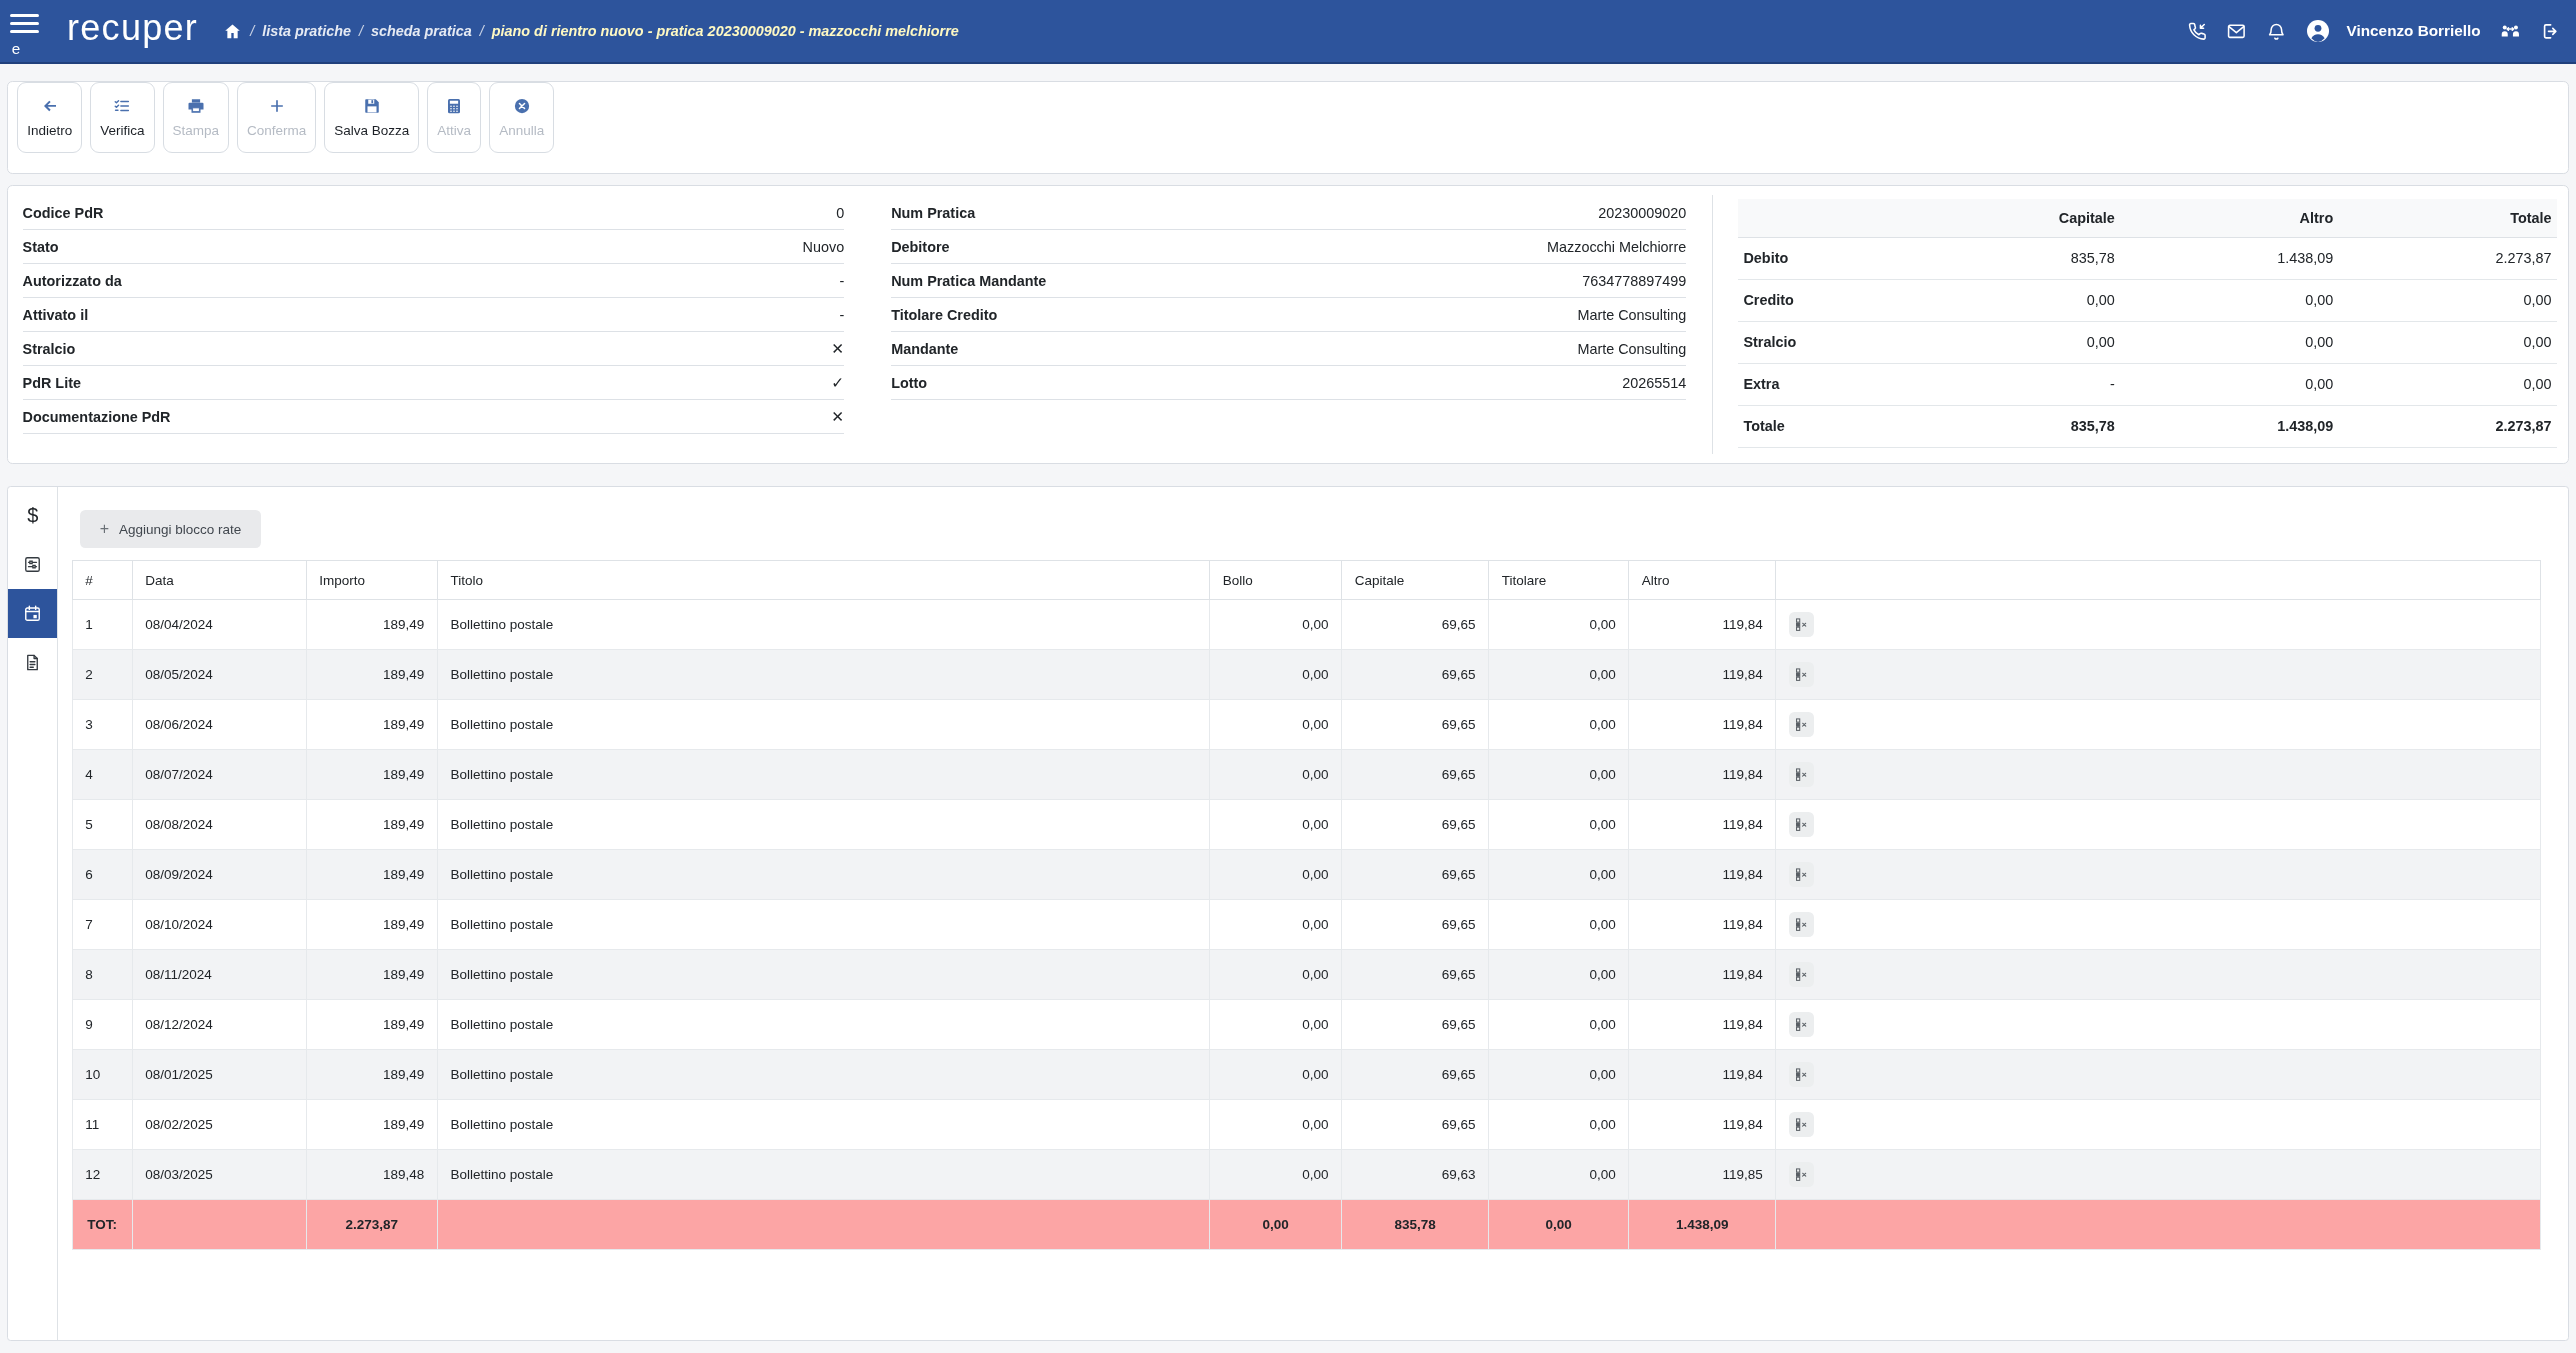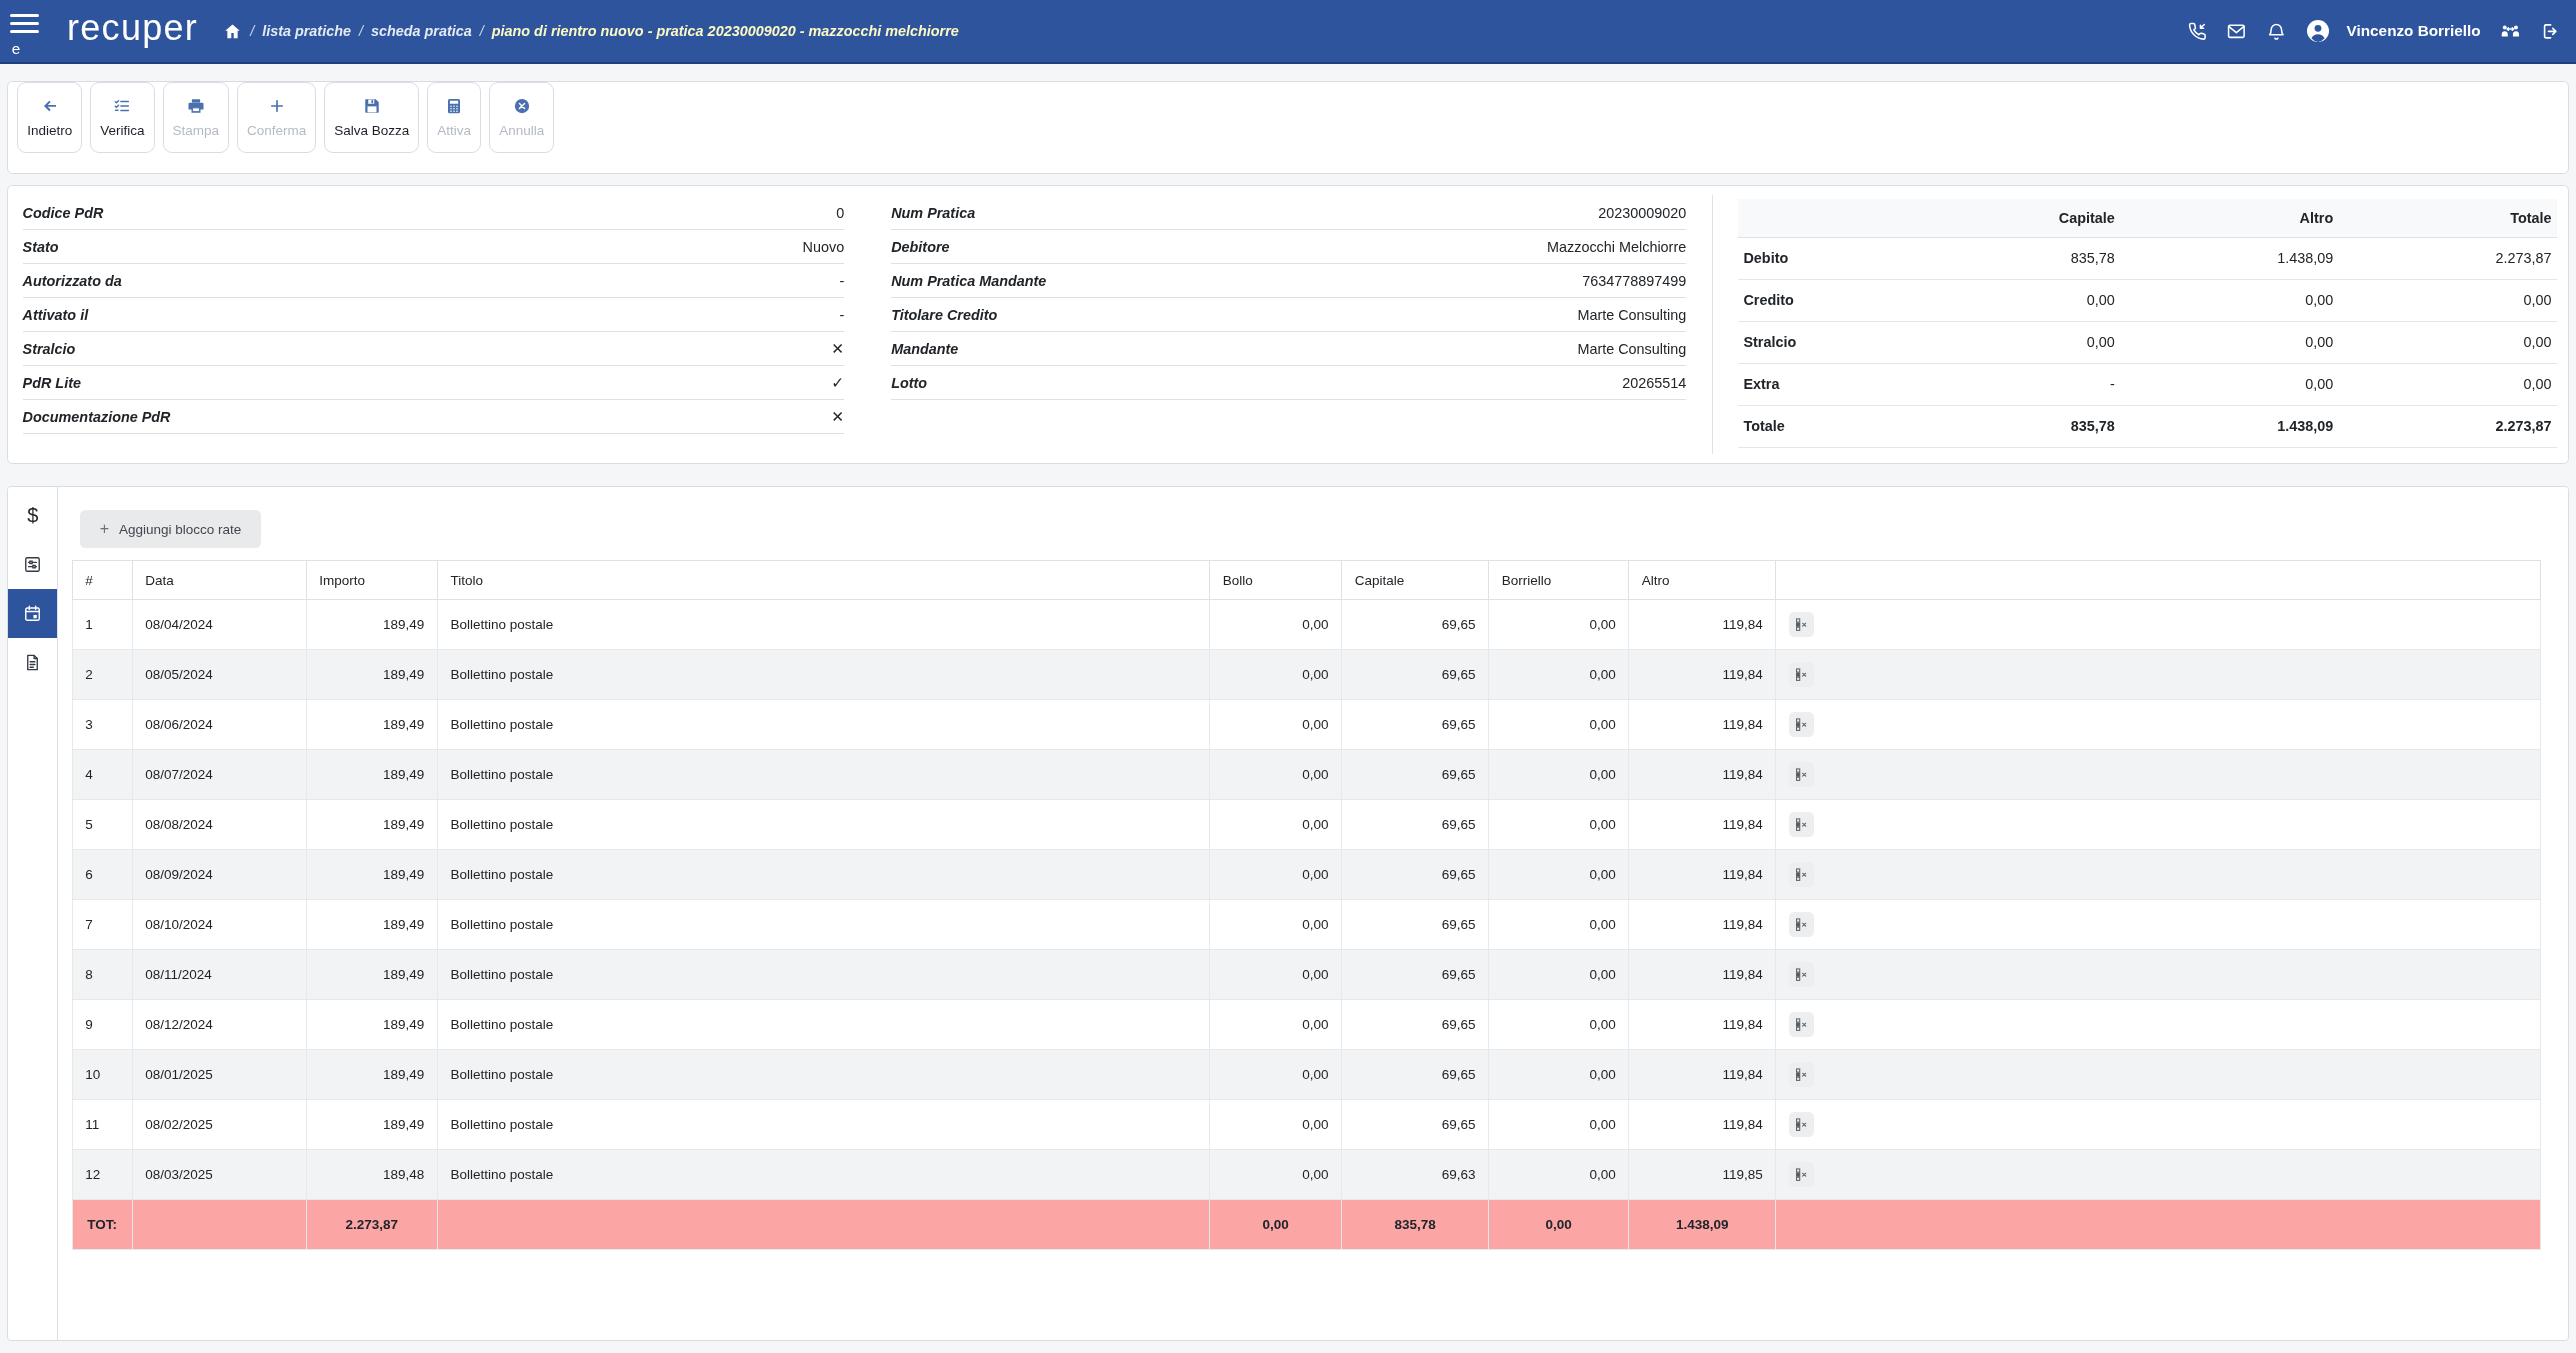--- a/index.html
+++ b/index.html
@@ -46,21 +46,21 @@
   .tb-btn .icon{width:18px;height:18px;color:#4a70ae;}
   .tb-btn.disabled{color:#b5bbc4;cursor:default;}
 
   
   .info{top:185px;left:7.2px;right:7.2px;height:279px;display:flex;}
   .fields-col{box-sizing:border-box;padding-top:10px;}
   .fields-col.left{flex:0 0 836px;padding-left:14.4px;}
   .fields-col.mid{flex:0 0 795px;margin-left:47px;}
   .v-divider{width:0.9px;background:#dee2e6;margin:9px 0 9px 26px;}
   .field-row{display:flex;justify-content:space-between;align-items:center;height:33px;border-bottom:0.9px solid #dde1e6;font-size:14.4px;}
-  .field-label{font-weight:700;font-style:italic;text-align:center;}
+  .field-label{font-weight:700;text-align:center;}
   .field-value{text-align:right;}
   .mark{font-size:15.3px;}
 
   
   .summary-wrap{flex:1;margin-left:25px;padding:12.6px 10.8px 0 0;box-sizing:border-box;}
   table.summary{width:100%;border-collapse:collapse;font-size:14.4px;}
   table.summary th{height:38px;background:#f8f9fa;font-weight:700;padding:0 5.4px;border-bottom:0.9px solid #dee2e6;}
   table.summary td{height:41px;padding:0 5.4px;border-bottom:0.9px solid #e3e7ea;}
   table.summary .lbl{text-align:left;font-weight:700;width:153px;}
   table.summary .num{text-align:right;}
@@ -407,21 +407,21 @@
           <col style="width:764px">
       </colgroup>
       <thead>
           <tr id="rate-head">
             <th>#</th>
             <th>Data</th>
             <th>Importo</th>
             <th>Titolo</th>
             <th>Bollo</th>
             <th>Capitale</th>
-            <th>Borriello</th>
+            <th>Titolare</th>
             <th>Altro</th>
             <th></th>
           </tr>
         </thead>
       <tbody id="rate-body">
           <tr>
             <td>1</td>
             <td>08/04/2024</td>
             <td class="num">189,49</td>
             <td>Bollettino postale</td>

